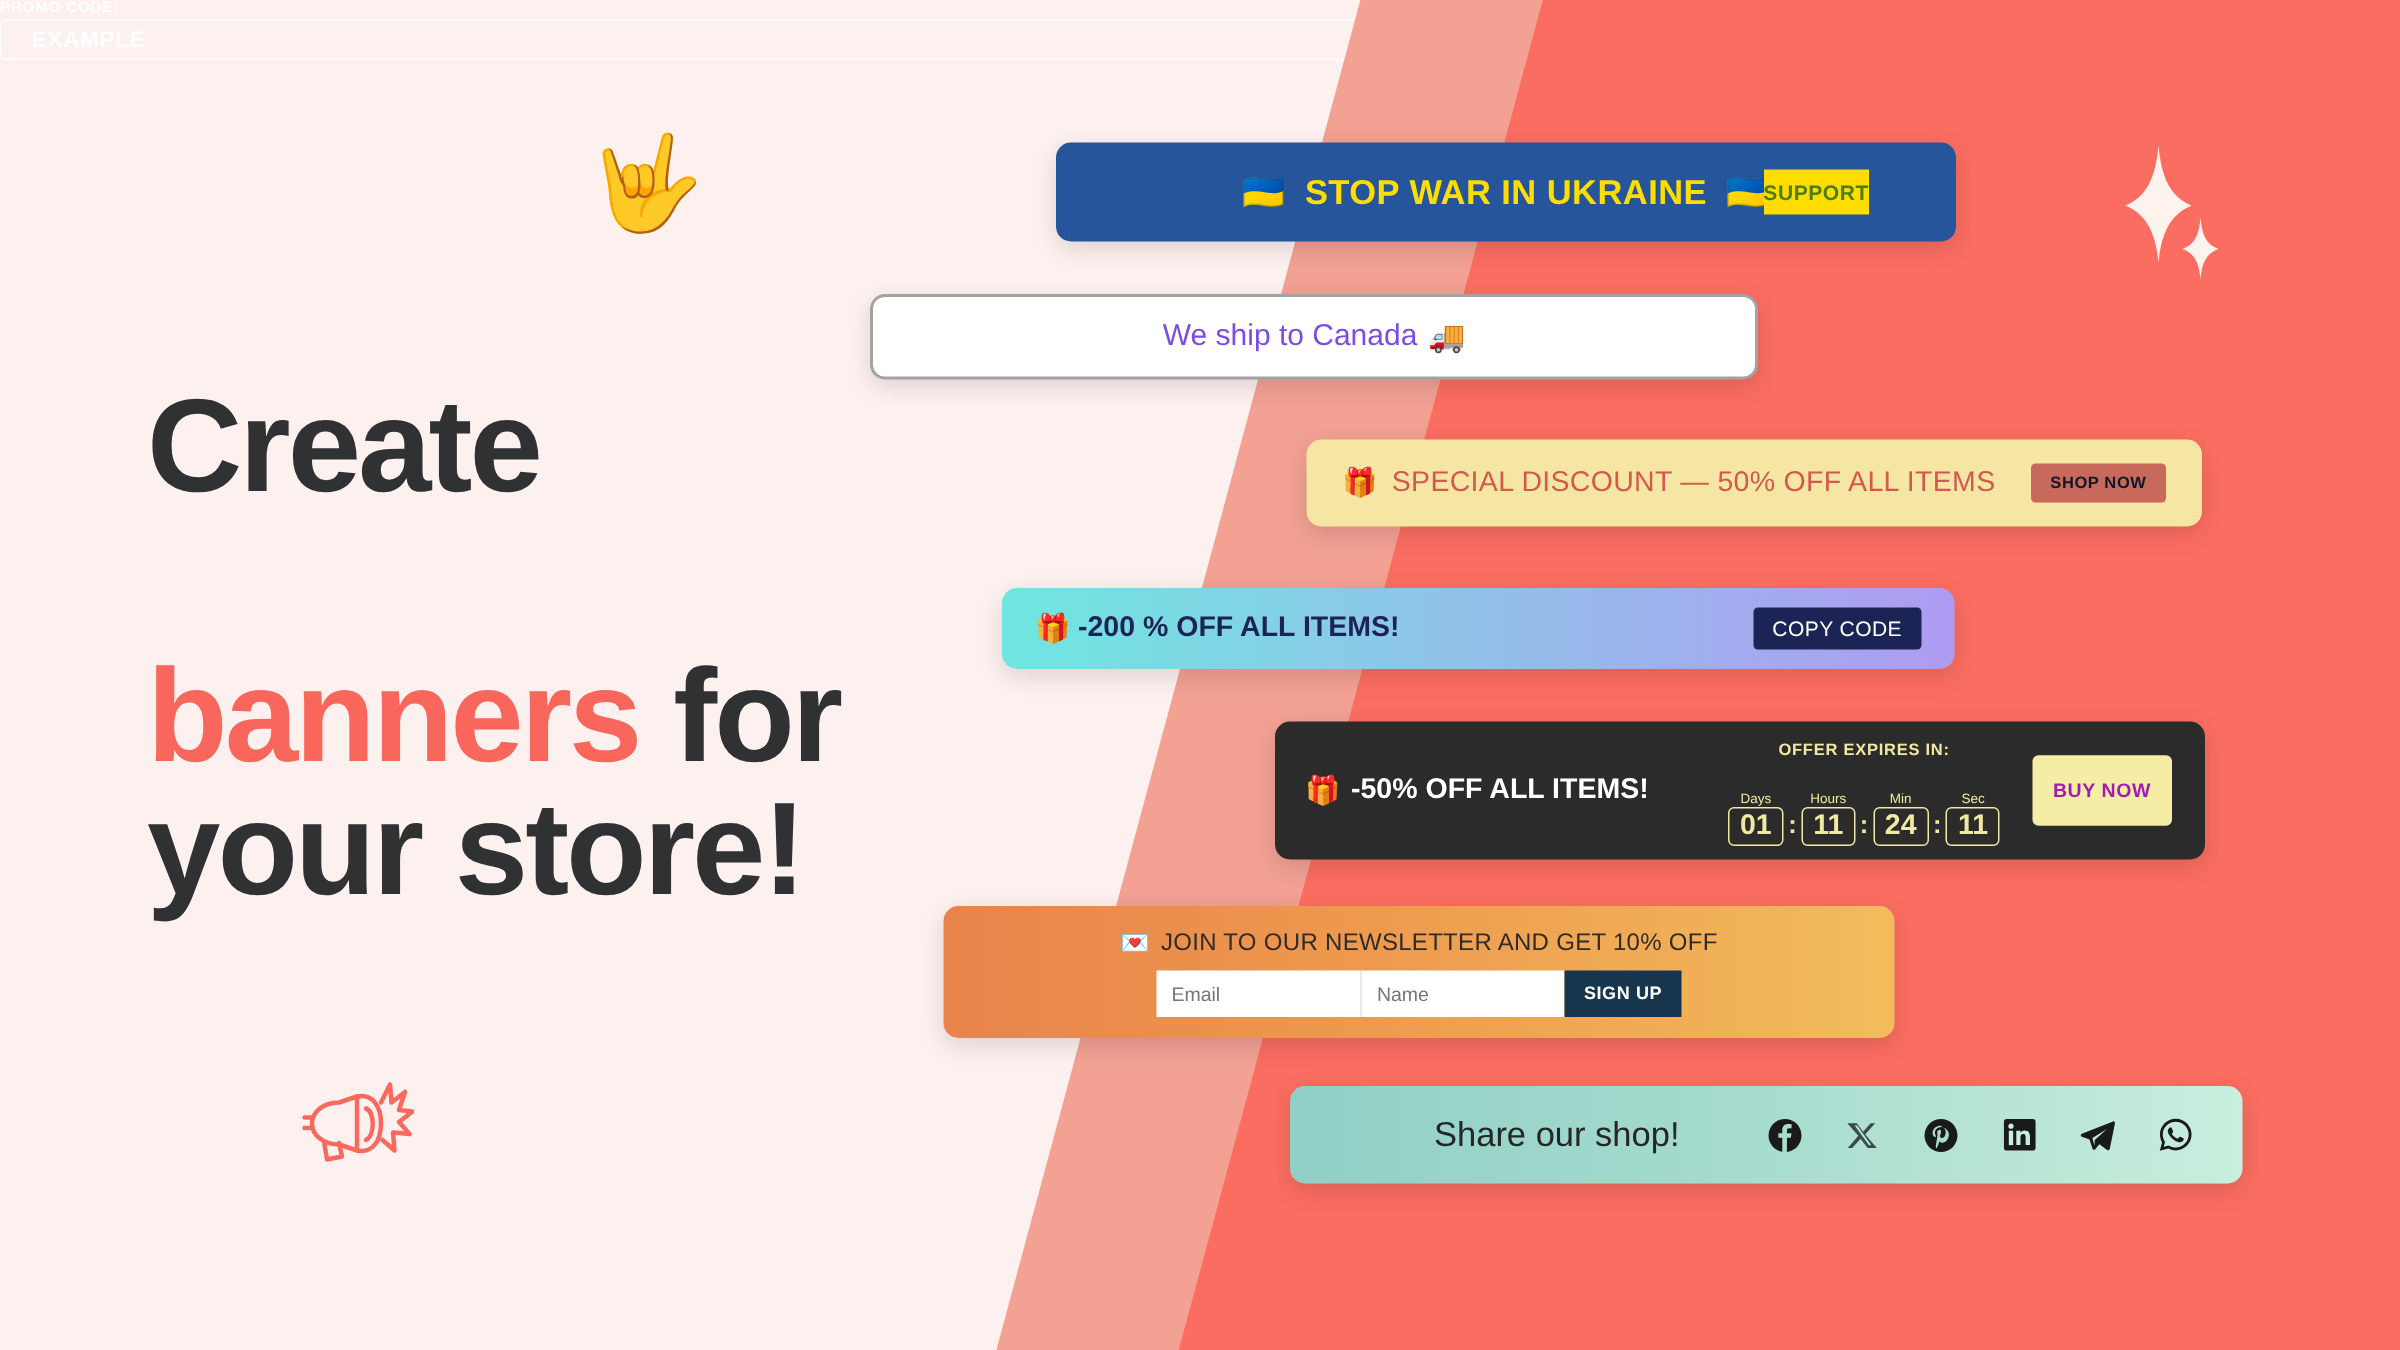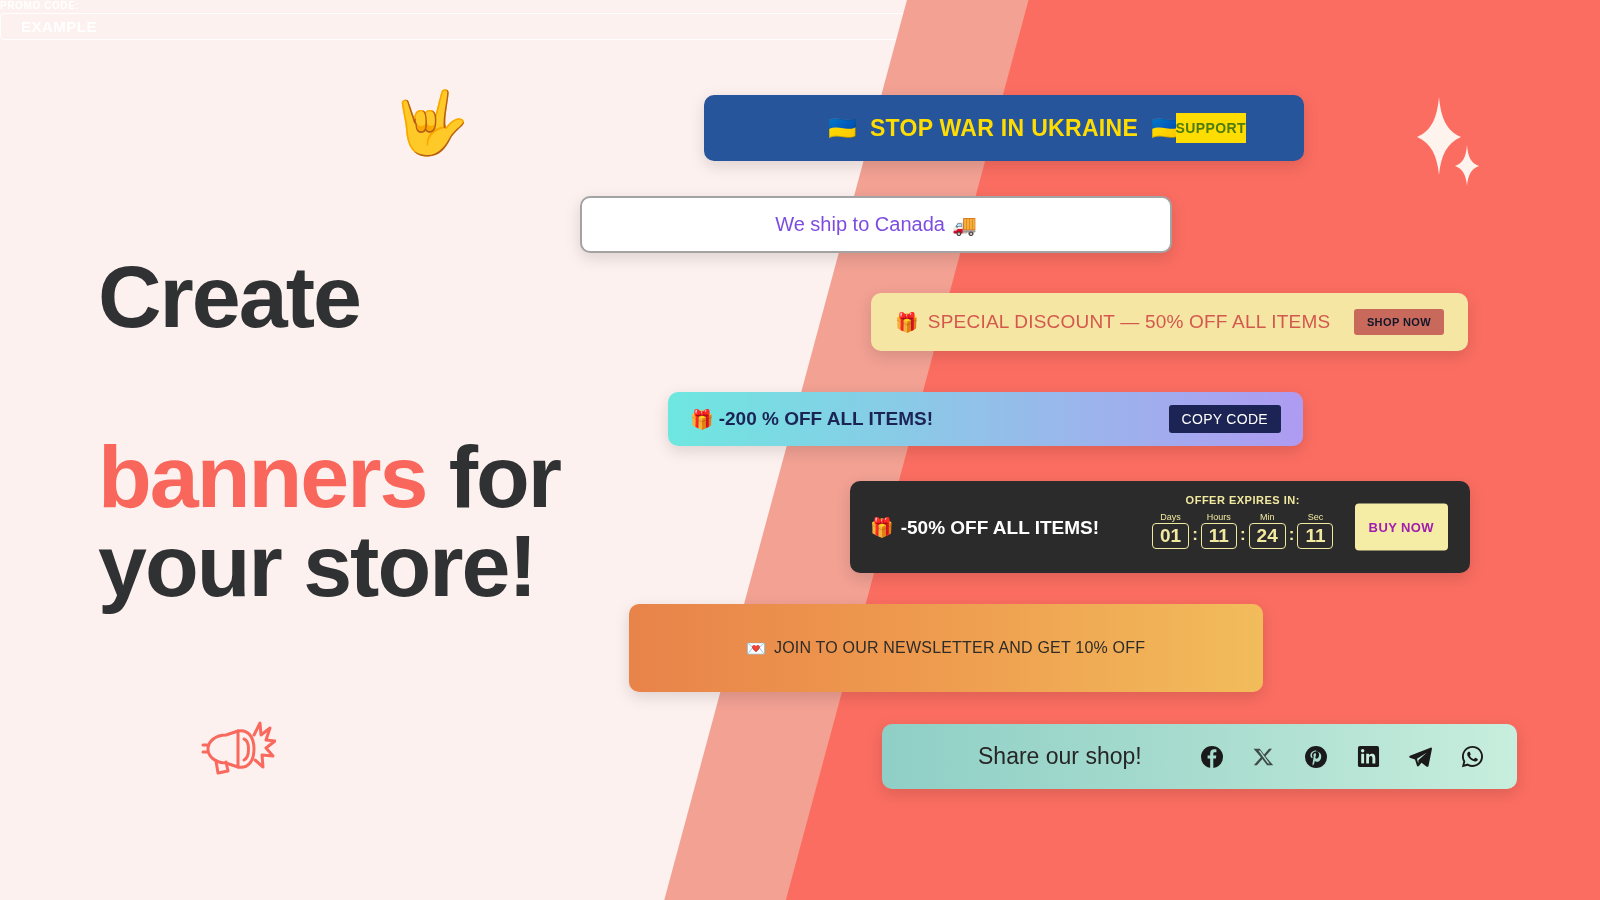--- a/index.html
+++ b/index.html
@@ -131,21 +131,21 @@
     left:850px; top:481px; width:620px; height:92px;
     background:#2B2B2B;
   }
   #b-count .c-text {
     position:absolute; left:20px; top:50%; transform:translateY(-50%);
     color:#FFF; font-size:19px; font-weight:bold;
     display:flex; align-items:center; gap:7px;
   }
   .c-timer { position:absolute; left:1152px; top:494px; text-align:center; }
   .c-timer-title { color:#F2E9A0; font-size:11px; font-weight:bold; letter-spacing:.5px; }
-  .c-units { display:flex; align-items:flex-end; gap:3px; margin-top:6px; }
+  .c-units { display:flex; align-items:flex-end; gap:3px; margin-top:21px; }
   .c-unit { text-align:center; }
   .c-unit-label { color:#F2E9A0; font-size:9px; margin-bottom:1px; }
   .c-unit-val {
     border:1px solid #F2E9A0; border-radius:4px; color:#F2E9A0;
     font-size:19px; font-weight:bold; padding:1px 7px; min-width:33px;
   }
   .c-colon { color:#F2E9A0; font-size:17px; font-weight:bold; padding-bottom:4px; }
   #b-count .c-btn {
     position:absolute; right:22px; top:50%; transform:translateY(-50%);
     background:#F5EDA5; color:#a21caf; font-size:13px; font-weight:bold;
@@ -169,21 +169,21 @@
     padding:0 10px; outline:none;
   }
   #b-news .n-input + .n-input { border-left:1px solid #E8E8E8; }
   #b-news .n-btn {
     background:#17354D; color:#FFF; font-size:12px; font-weight:bold;
     padding:0 13px; letter-spacing:.4px; display:flex; align-items:center;
   }
 
   
   #b-share {
-    left:882px; top:724px; width:635px; height:65px;
+    left:860px; top:724px; width:635px; height:65px;
     background:linear-gradient(90deg,#8FCFC6 0%,#A8DCCF 50%,#C8EEDD 100%);
   }
   #b-share .sh-text {
     position:absolute; left:96px; color:#262626; font-size:23px;
   }
   #b-share .sh-icons {
     position:absolute; right:32px; display:flex; align-items:center; gap:26px;
   }
   #b-share .sh-icons span { display:flex; width:26px; height:26px; align-items:center; justify-content:center; }
 </style>
@@ -295,20 +295,25 @@
       <div class="c-unit-val">11</div>
     </div>
   </div>
 </div>
 
 <div class="banner" id="b-news">
   <div class="n-title">
     <span>💌</span>
     <span>JOIN TO OUR NEWSLETTER AND GET 10% OFF</span>
   </div>
+  <div class="n-form">
+    <input class="n-input" type="text" placeholder="Email" style="">
+    <input class="n-input" type="text" placeholder="Name" style="">
+    <div class="n-btn">SIGN UP</div>
+  </div>
 </div>
 
 <div class="banner" id="b-share">
   <div class="sh-text">Share our shop!</div>
   <div class="sh-icons">
     <span>
       <svg width="24" height="24" viewBox="0 0 24 24">
           <circle cx="12" cy="12" r="11" fill="#1A1A1A"></circle>
           <path d="M13.3 23V13.5h2.6l.4-3h-3V8.6c0-.87.24-1.46 1.5-1.46h1.6V4.45C16.1 4.38 15.15 4.3 14.05 4.3c-2.3 0-3.88 1.4-3.88 3.98v2.22H7.6v3h2.57V23z" fill="#A8DCCF"></path>
         </svg>

